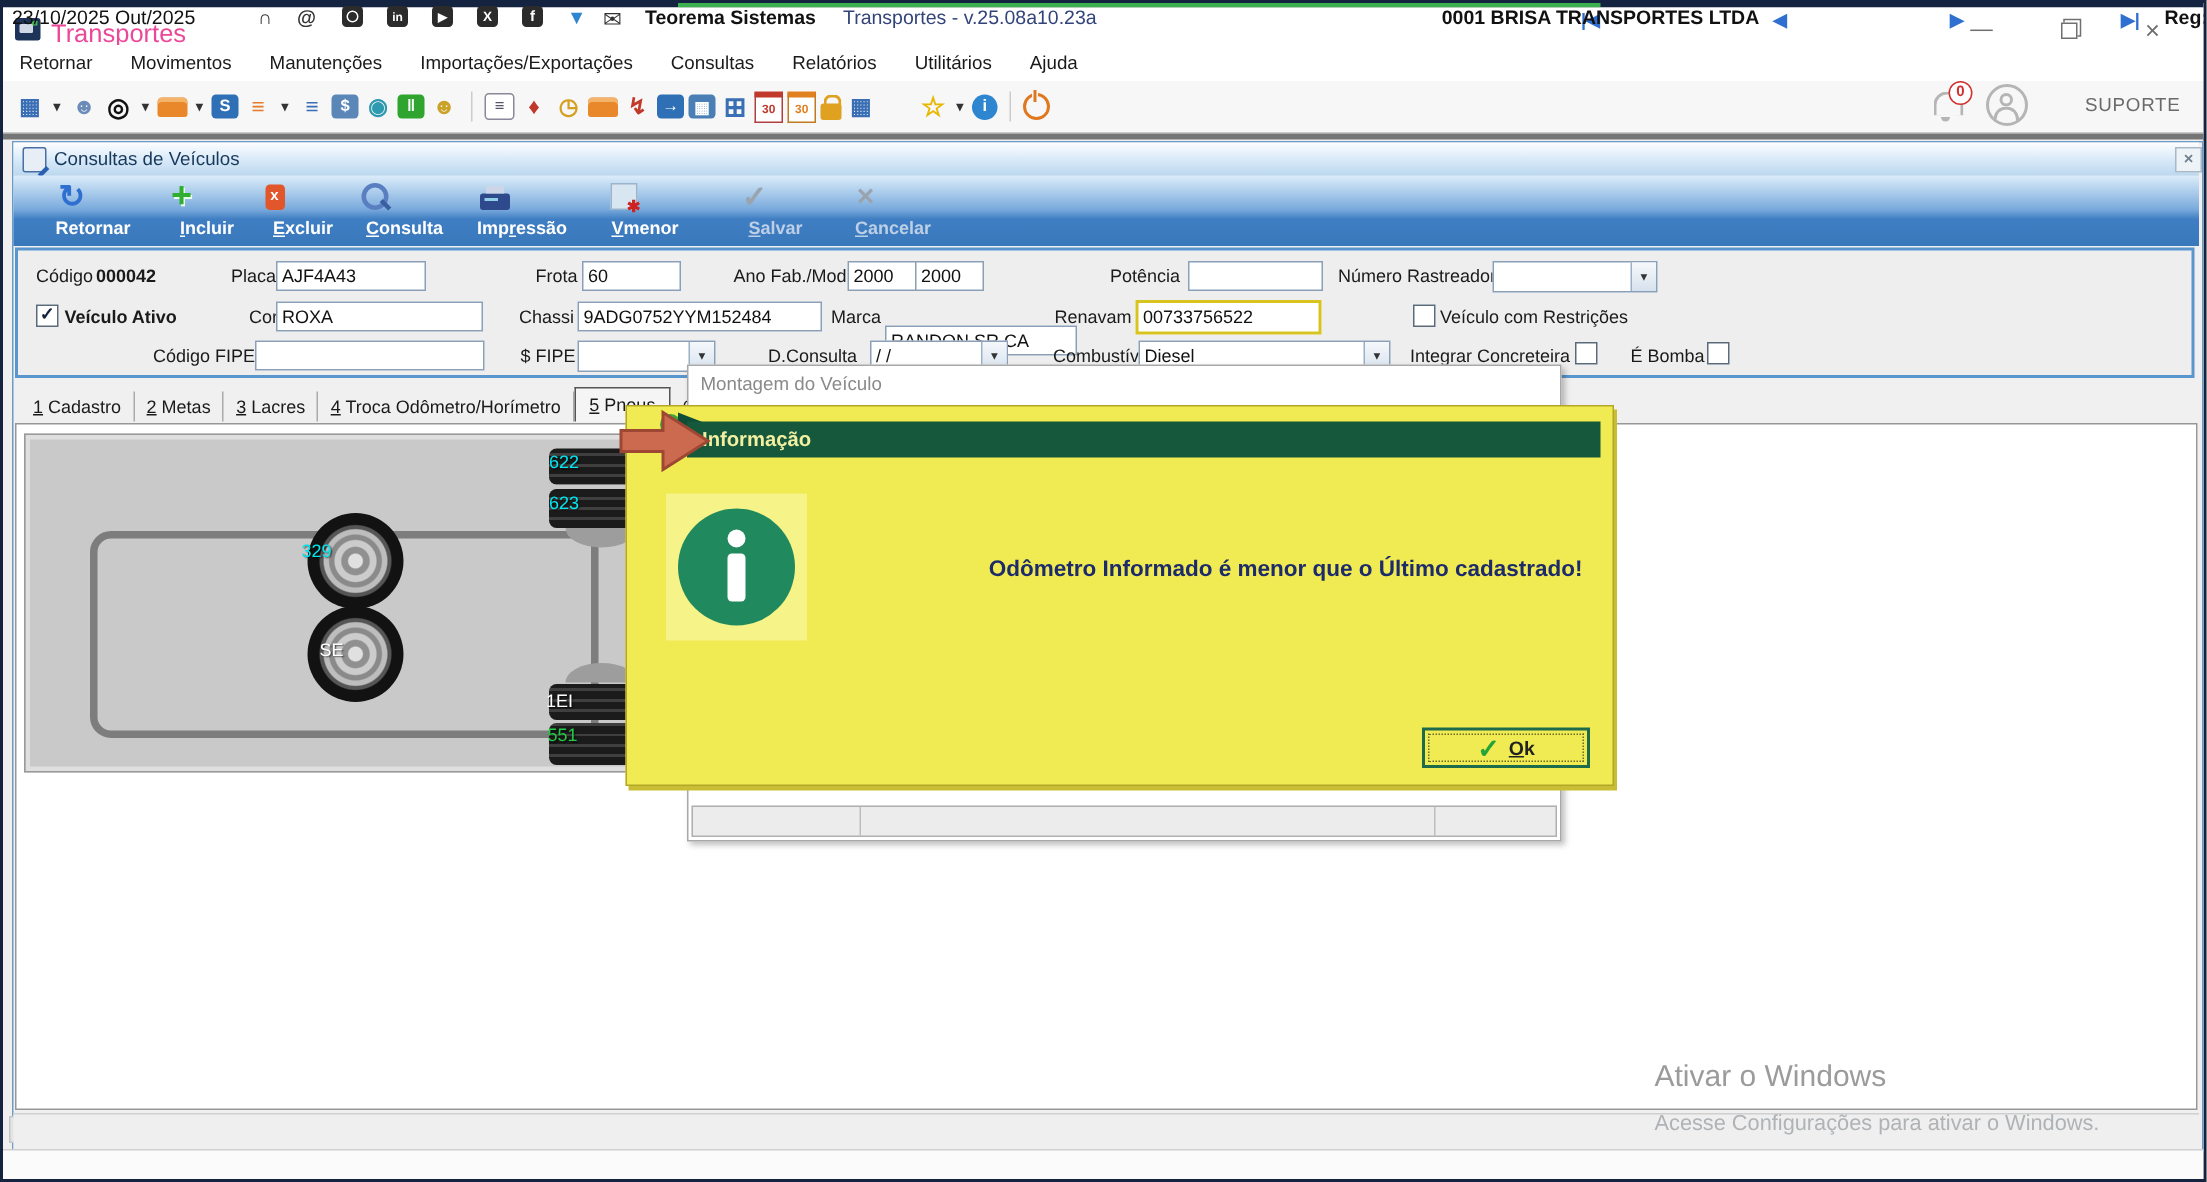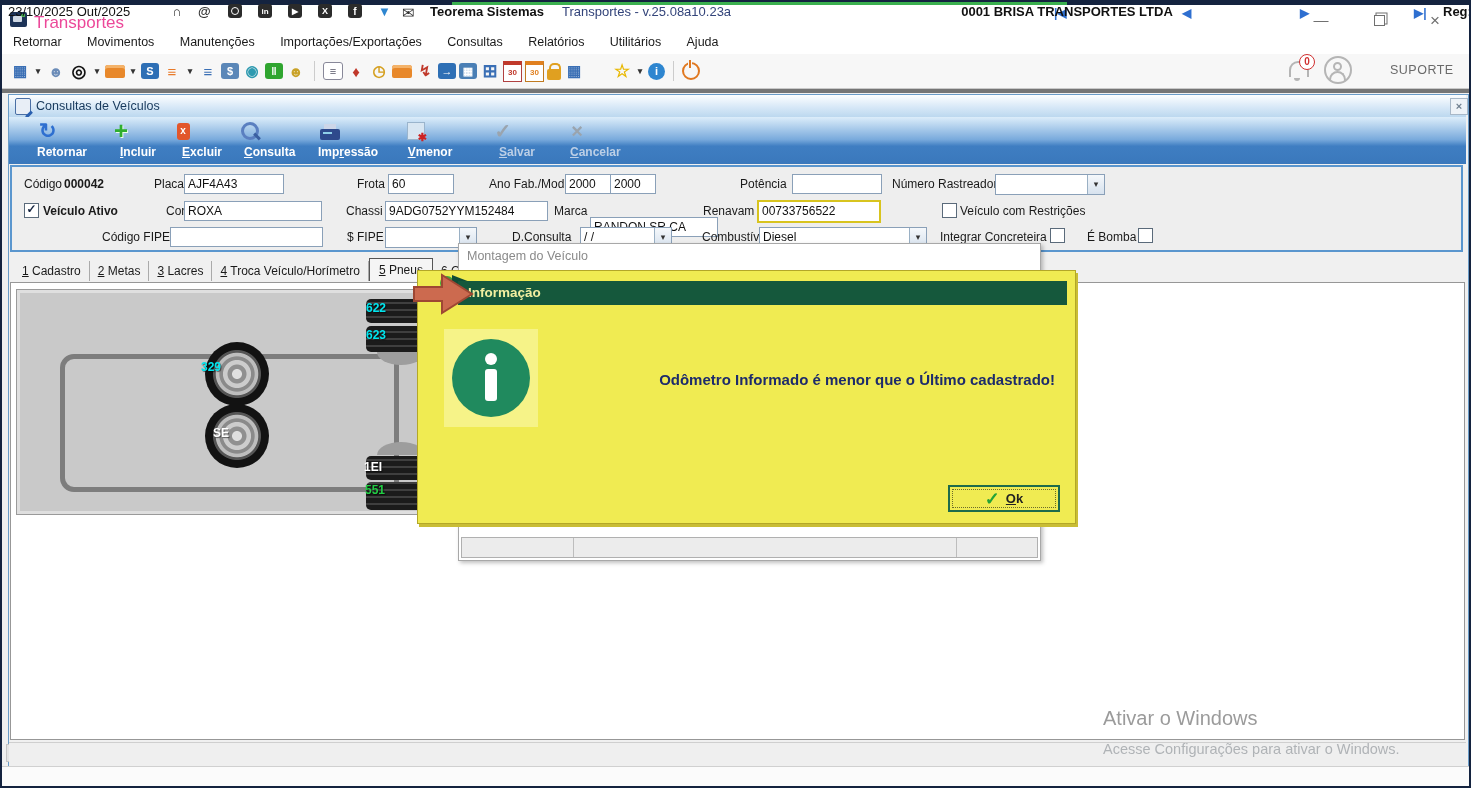--- a/index.html
+++ b/index.html
@@ -84,21 +84,21 @@
   
   .truckpanel{left:14px;top:287px;width:645px;height:224px;background:#c9c9c9;border:1px solid #9a9a9a;box-shadow:inset 0 0 0 3px #dfdfdf;z-index:10;}
   .chassis{position:absolute;left:43px;top:64px;width:600px;height:138px;border:5px solid #7d7d7d;border-radius:14px;box-sizing:border-box;}
   .kingpin{position:absolute;left:377px;top:70px;width:5px;height:126px;background:#7d7d7d;}
   .tire{position:absolute;width:64px;height:64px;border-radius:50%;
     background:radial-gradient(circle,#e0e0e0 0 10%,#909090 12% 20%,#cccccc 22% 30%,#8a8a8a 32% 38%,#bdbdbd 40% 46%,#555 48% 52%,#121212 54% 100%);}
   .tread{position:absolute;left:349px;width:70px;border-radius:5px;
     background:repeating-linear-gradient(0deg,#1b1b1b 0 5px,#3f3f3f 5px 7px);}
   .graycap{position:absolute;left:360px;width:48px;background:#9d9d9d;border-radius:50%/100% 100% 0 0;}
   .graycap.dn{border-radius:50%/0 0 100% 100%;}
-  .tlabel{position:absolute;font-size:12px;font-weight:bold;text-shadow:1px 1px 1px rgba(0,0,0,.55);}
+  .tlabel{position:absolute;font-size:12px;font-weight:normal;text-shadow:1px 1px 1px rgba(0,0,0,.55);}
   .cyan{color:#00e5ee;} .white{color:#ffffff;} .green{color:#22cc44;}
   
   .montagem{left:456px;top:241px;width:581px;height:316px;background:#ffffff;border:1px solid #a8a8a8;z-index:20;box-shadow:2px 2px 4px rgba(0,0,0,.25);}
   .mont-title{position:absolute;left:8px;top:5px;color:#8a8a8a;font-size:12.5px;}
   .mont-grid{position:absolute;left:2px;top:293px;right:2px;height:19px;background:#ececec;border:1px solid #b0b0b0;}
   .mont-div{position:absolute;top:0;bottom:0;width:1px;background:#bdbdbd;}
   
   .dialog{left:415px;top:268px;width:657px;height:252px;background:#f0eb52;border:1px solid #b3a728;z-index:30;box-shadow:2px 3px 0 #c9bd35;}
   .dlg-head{position:absolute;left:40px;top:10px;right:8px;height:24px;background:#15583c;color:#f2efa0;font-size:13.5px;font-weight:bold;line-height:24px;padding-left:10px;}
   .dlg-ball{position:absolute;left:22px;top:5px;width:14px;height:14px;border-radius:50%;background:#3ca53c;}
@@ -309,21 +309,21 @@
   </span>
   <span class="flabel" style="left:938px;top:228px;">Integrar Concreteira</span>
   <span class="cb" style="left:1048px;top:226px;"></span>
   <span class="flabel" style="left:1085px;top:228px;">É Bomba</span>
   <span class="cb" style="left:1136px;top:226px;"></span>
 
   <div class="abs tabrow">
     <span class="tab"><u>1</u><span> Cadastro</span></span>
     <span class="tab"><u>2</u><span> Metas</span></span>
     <span class="tab"><u>3</u><span> Lacres</span></span>
-    <span class="tab"><u>4</u><span> Troca Veículo/Horímetro</span></span>
+    <span class="tab"><u>4</u><span> Troca Odômetro/Horímetro</span></span>
     <span class="tab sel"><u>5</u><span> Pneus</span></span>
     <span class="tab"><u>6</u><span> Observações</span></span>
   </div>
 
   <div class="abs content"></div>
   <div class="abs truckpanel">
     <div class="chassis"></div>
     <div class="kingpin"></div>
     <div class="tread" style="top:9px;height:24px;"></div>
     <div class="tread" style="top:36px;height:26px;"></div>

